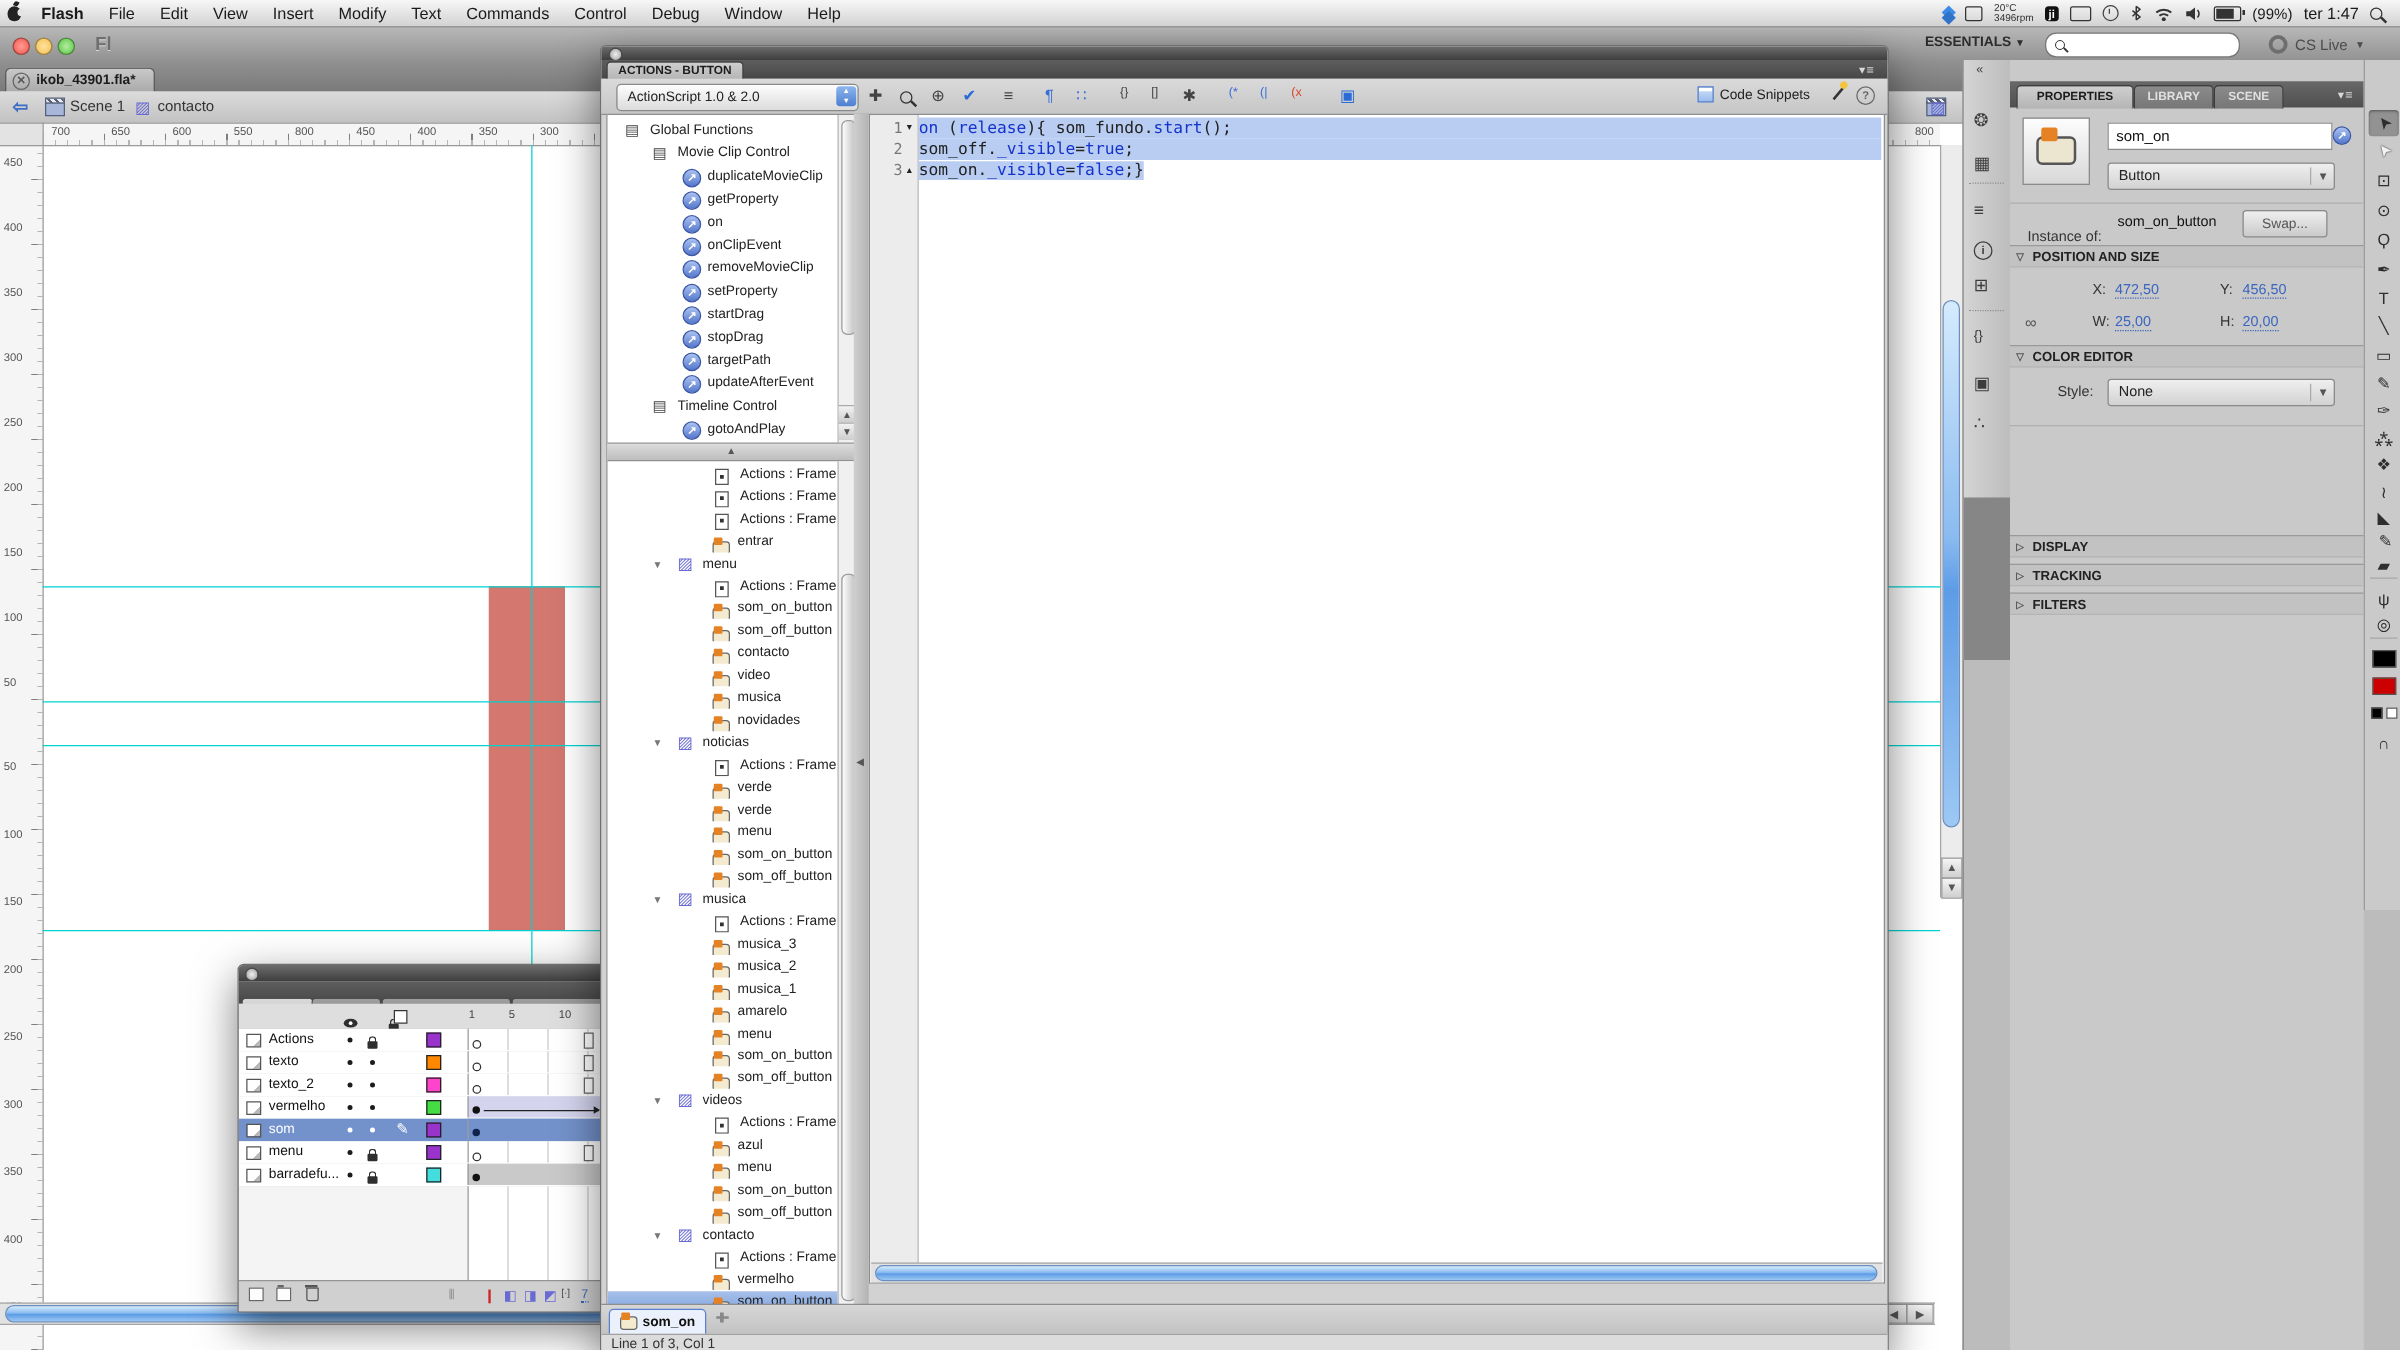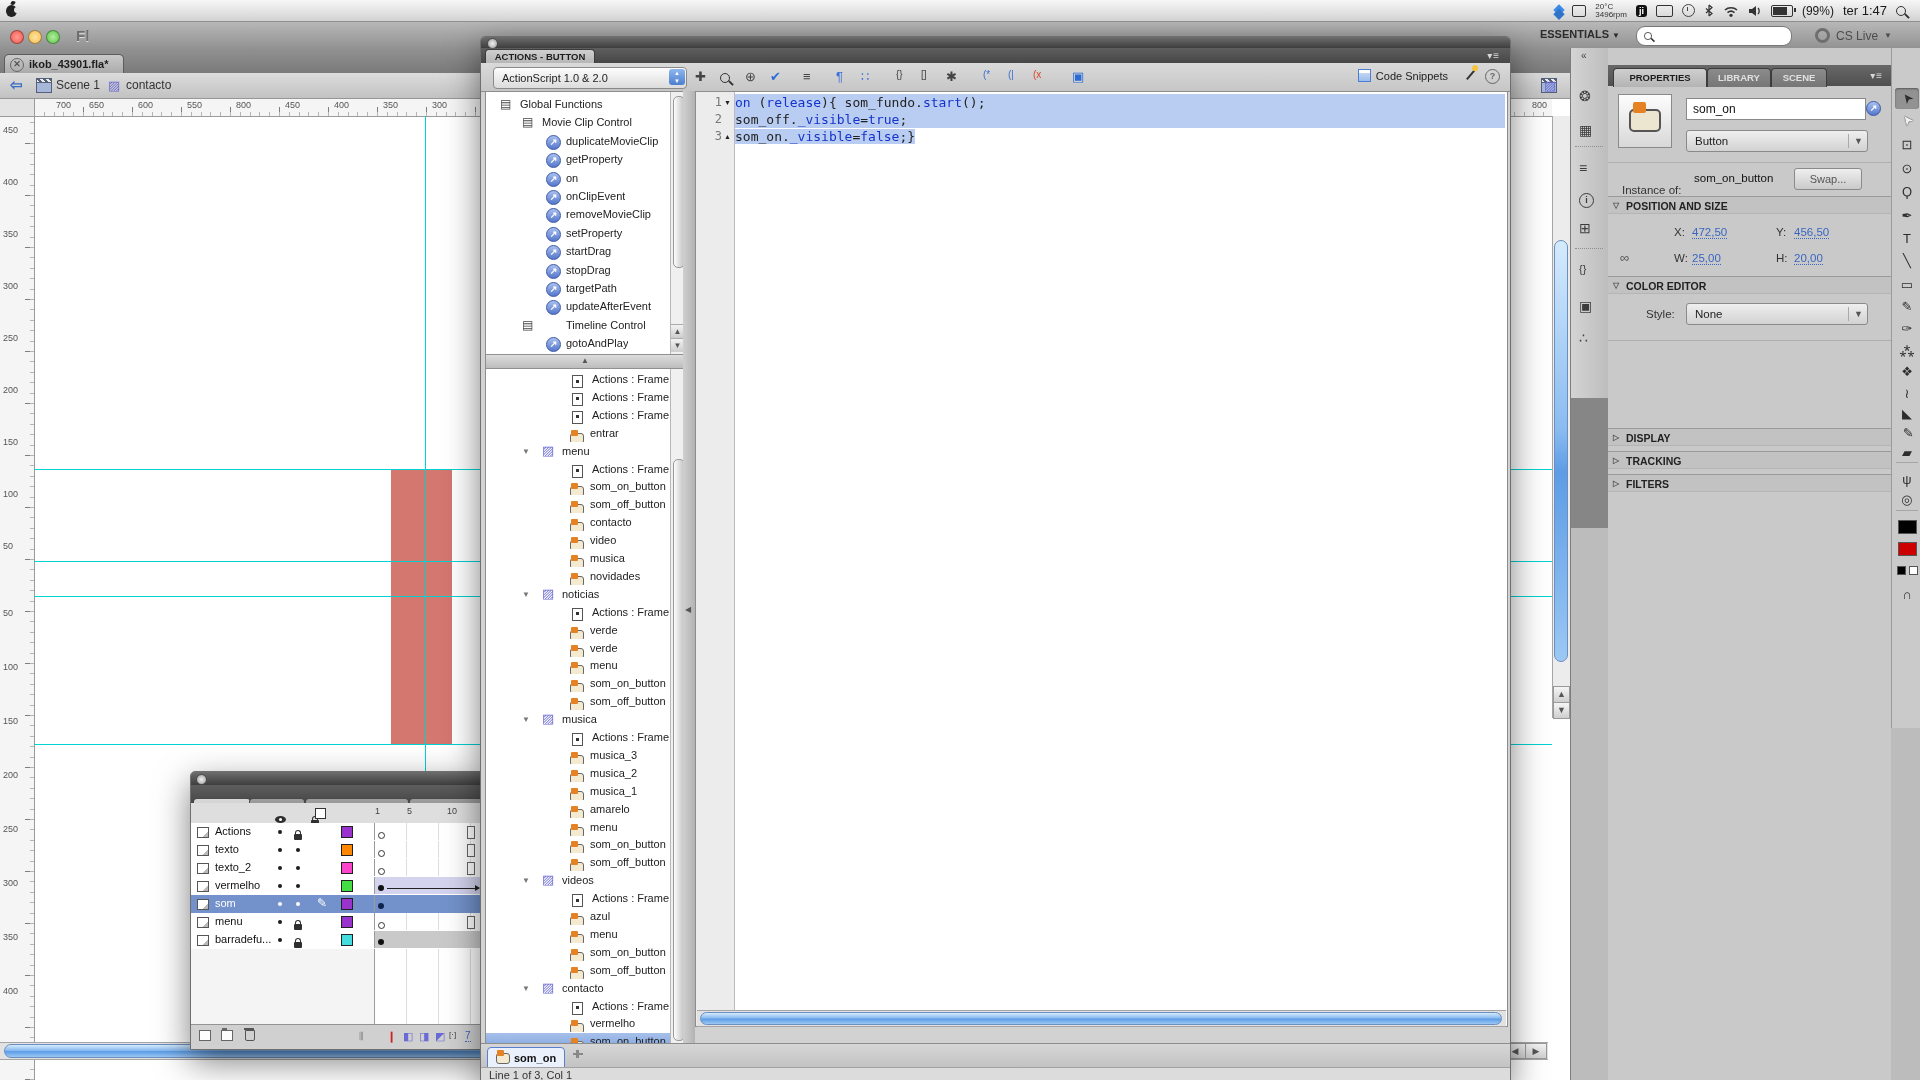--- a/index.html
+++ b/index.html
@@ -174,20 +174,34 @@
   
   .hline{position:absolute;background:#aFaFaF;height:1px}
 </style>
 </head>
 <body>
 
 <div id="root">
 
   <div id="menubar">
     <span class="apple"></span>
+    <span id="menu-items" style="display:flex">
+        <span class="menu-item bold">Flash</span>
+        <span class="menu-item">File</span>
+        <span class="menu-item">Edit</span>
+        <span class="menu-item">View</span>
+        <span class="menu-item">Insert</span>
+        <span class="menu-item">Modify</span>
+        <span class="menu-item">Text</span>
+        <span class="menu-item">Commands</span>
+        <span class="menu-item">Control</span>
+        <span class="menu-item">Debug</span>
+        <span class="menu-item">Window</span>
+        <span class="menu-item">Help</span>
+      </span>
     <span id="menu-status">
       <span class="dbx"></span>
       <span class="sq-icon"></span>
       <span class="st-temp">
         <span>20°C</span><br><span>3496rpm</span>
       </span>
       <span class="ji-badge">ji</span>
       <span class="sq-icon" style="width:15px"></span>
       <span class="ic-clock"></span>
       <svg width="10" height="13">
@@ -236,21 +250,21 @@
     <span class="abs i-clap" style="left:36px;top:8px"></span>
     <span class="abs" style="left:56px;top:5px">Scene 1</span>
     <span class="abs ic-clip" style="left:108px;top:6px">▨</span>
     <span class="abs" style="left:126px;top:5px">contacto</span>
     <span class="abs i-clap" style="left:1522px;top:8px"></span>
     <span class="abs ic-clip" style="left:1544px;top:6px">▨</span>
   </div>
 
   <div id="stage">
     <div id="hruler">
-        <span class="rl" style="left: 22px;">700</span>
+        <span class="rl" style="left: 7px;">700</span>
         <span class="rl" style="left: 55px;">650</span>
         <span class="rl" style="left: 104px;">600</span>
         <span class="rl" style="left: 153px;">550</span>
         <span class="rl" style="left: 202px;">800</span>
         <span class="rl" style="left: 251px;">450</span>
         <span class="rl" style="left: 300px;">400</span>
         <span class="rl" style="left: 349px;">350</span>
         <span class="rl" style="left: 398px;">300</span>
         <span class="rl" style="left: 1498px;">800</span>
       </div>
@@ -575,21 +589,21 @@
           <div class="tree-row" style="top: 188px; height: 18px;">
             <span class="ic-func abs" style="left: 60px; top: 2px;">↗</span>
             <span class="abs" style="left: 80px; top: 2px; max-width: 102px; overflow: hidden; display: inline-block; white-space: nowrap;">targetPath</span>
           </div>
           <div class="tree-row" style="top: 206.4px; height: 18px;">
             <span class="ic-func abs" style="left: 60px; top: 2px;">↗</span>
             <span class="abs" style="left: 80px; top: 2px; max-width: 102px; overflow: hidden; display: inline-block; white-space: nowrap;">updateAfterEvent</span>
           </div>
           <div class="tree-row" style="top: 224.8px; height: 18px;">
             <span class="ic-book abs" style="left: 36px; top: 2px;">▤</span>
-            <span class="abs" style="left: 56px; top: 2px; max-width: 126px; overflow: hidden; display: inline-block; white-space: nowrap; margin-left: 24px;">Timeline Control</span>
+            <span class="abs" style="left: 56px; top: 2px; max-width: 126px; overflow: hidden; display: inline-block; white-space: nowrap;">Timeline Control</span>
           </div>
           <div class="tree-row" style="top: 243.2px; height: 18px;">
             <span class="ic-func abs" style="left: 60px; top: 2px;">↗</span>
             <span class="abs" style="left: 80px; top: 2px; max-width: 102px; overflow: hidden; display: inline-block; white-space: nowrap;">gotoAndPlay</span>
           </div>
         </div>
       <div class="tree-sb" style="left:184px;top:0;height:262px">
         <div class="tree-thumb" style="top:4px;height:170px"></div>
         <div class="sb-arr" style="top:232px">▲</div>
         <div class="sb-arr" style="top:246px">▼</div>

